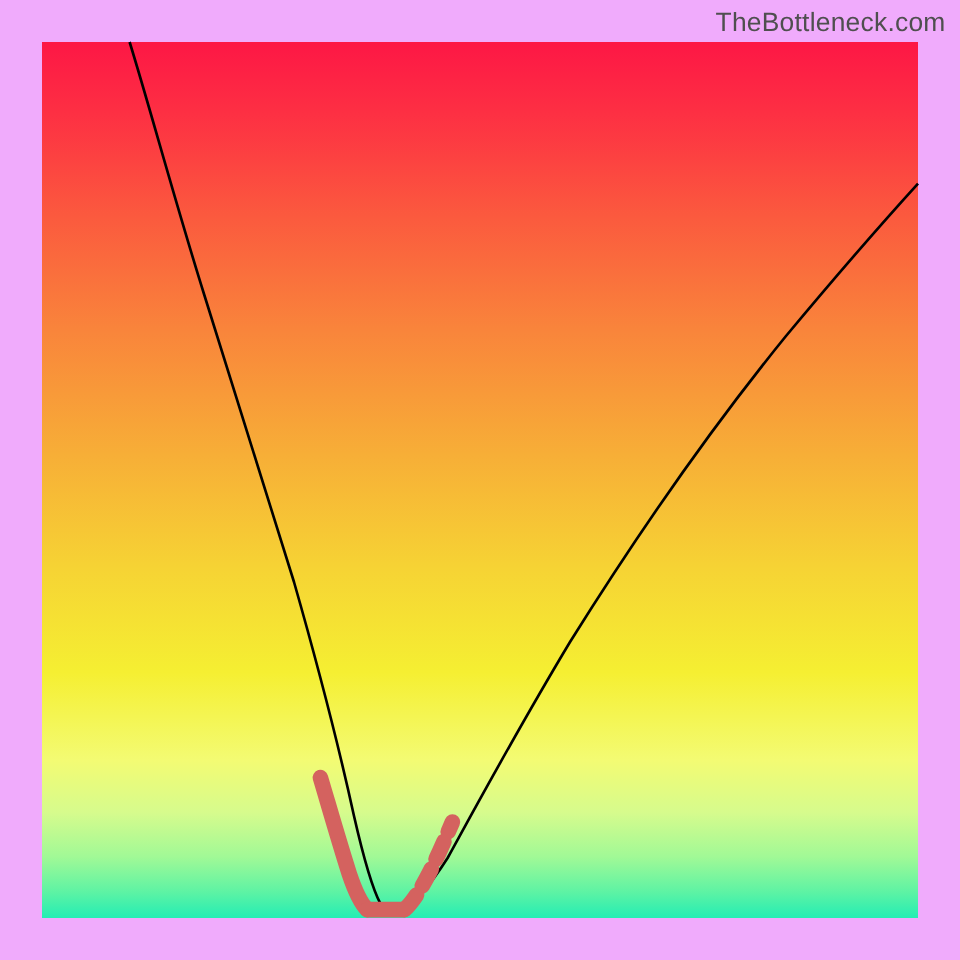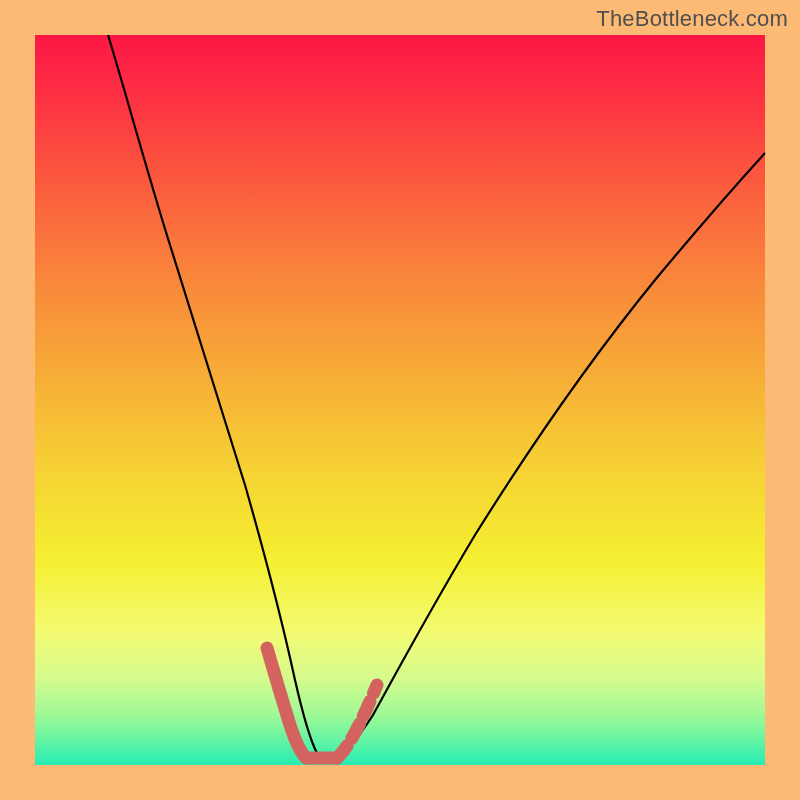--- a/index.html
+++ b/index.html
@@ -10,21 +10,21 @@
     background: #000;
     overflow: hidden;
     font-family: Arial, Helvetica, sans-serif;
   }
   .frame {
     position: absolute;
     left: 0;
     top: 0;
     width: 800px;
     height: 800px;
-    background: #fdba74;
+    background: #f0abfc;
   }
   .plot-area {
     position: absolute;
     left: 35px;
     top: 35px;
     width: 730px;
     height: 730px;
     
     background: linear-gradient(
       to bottom,

